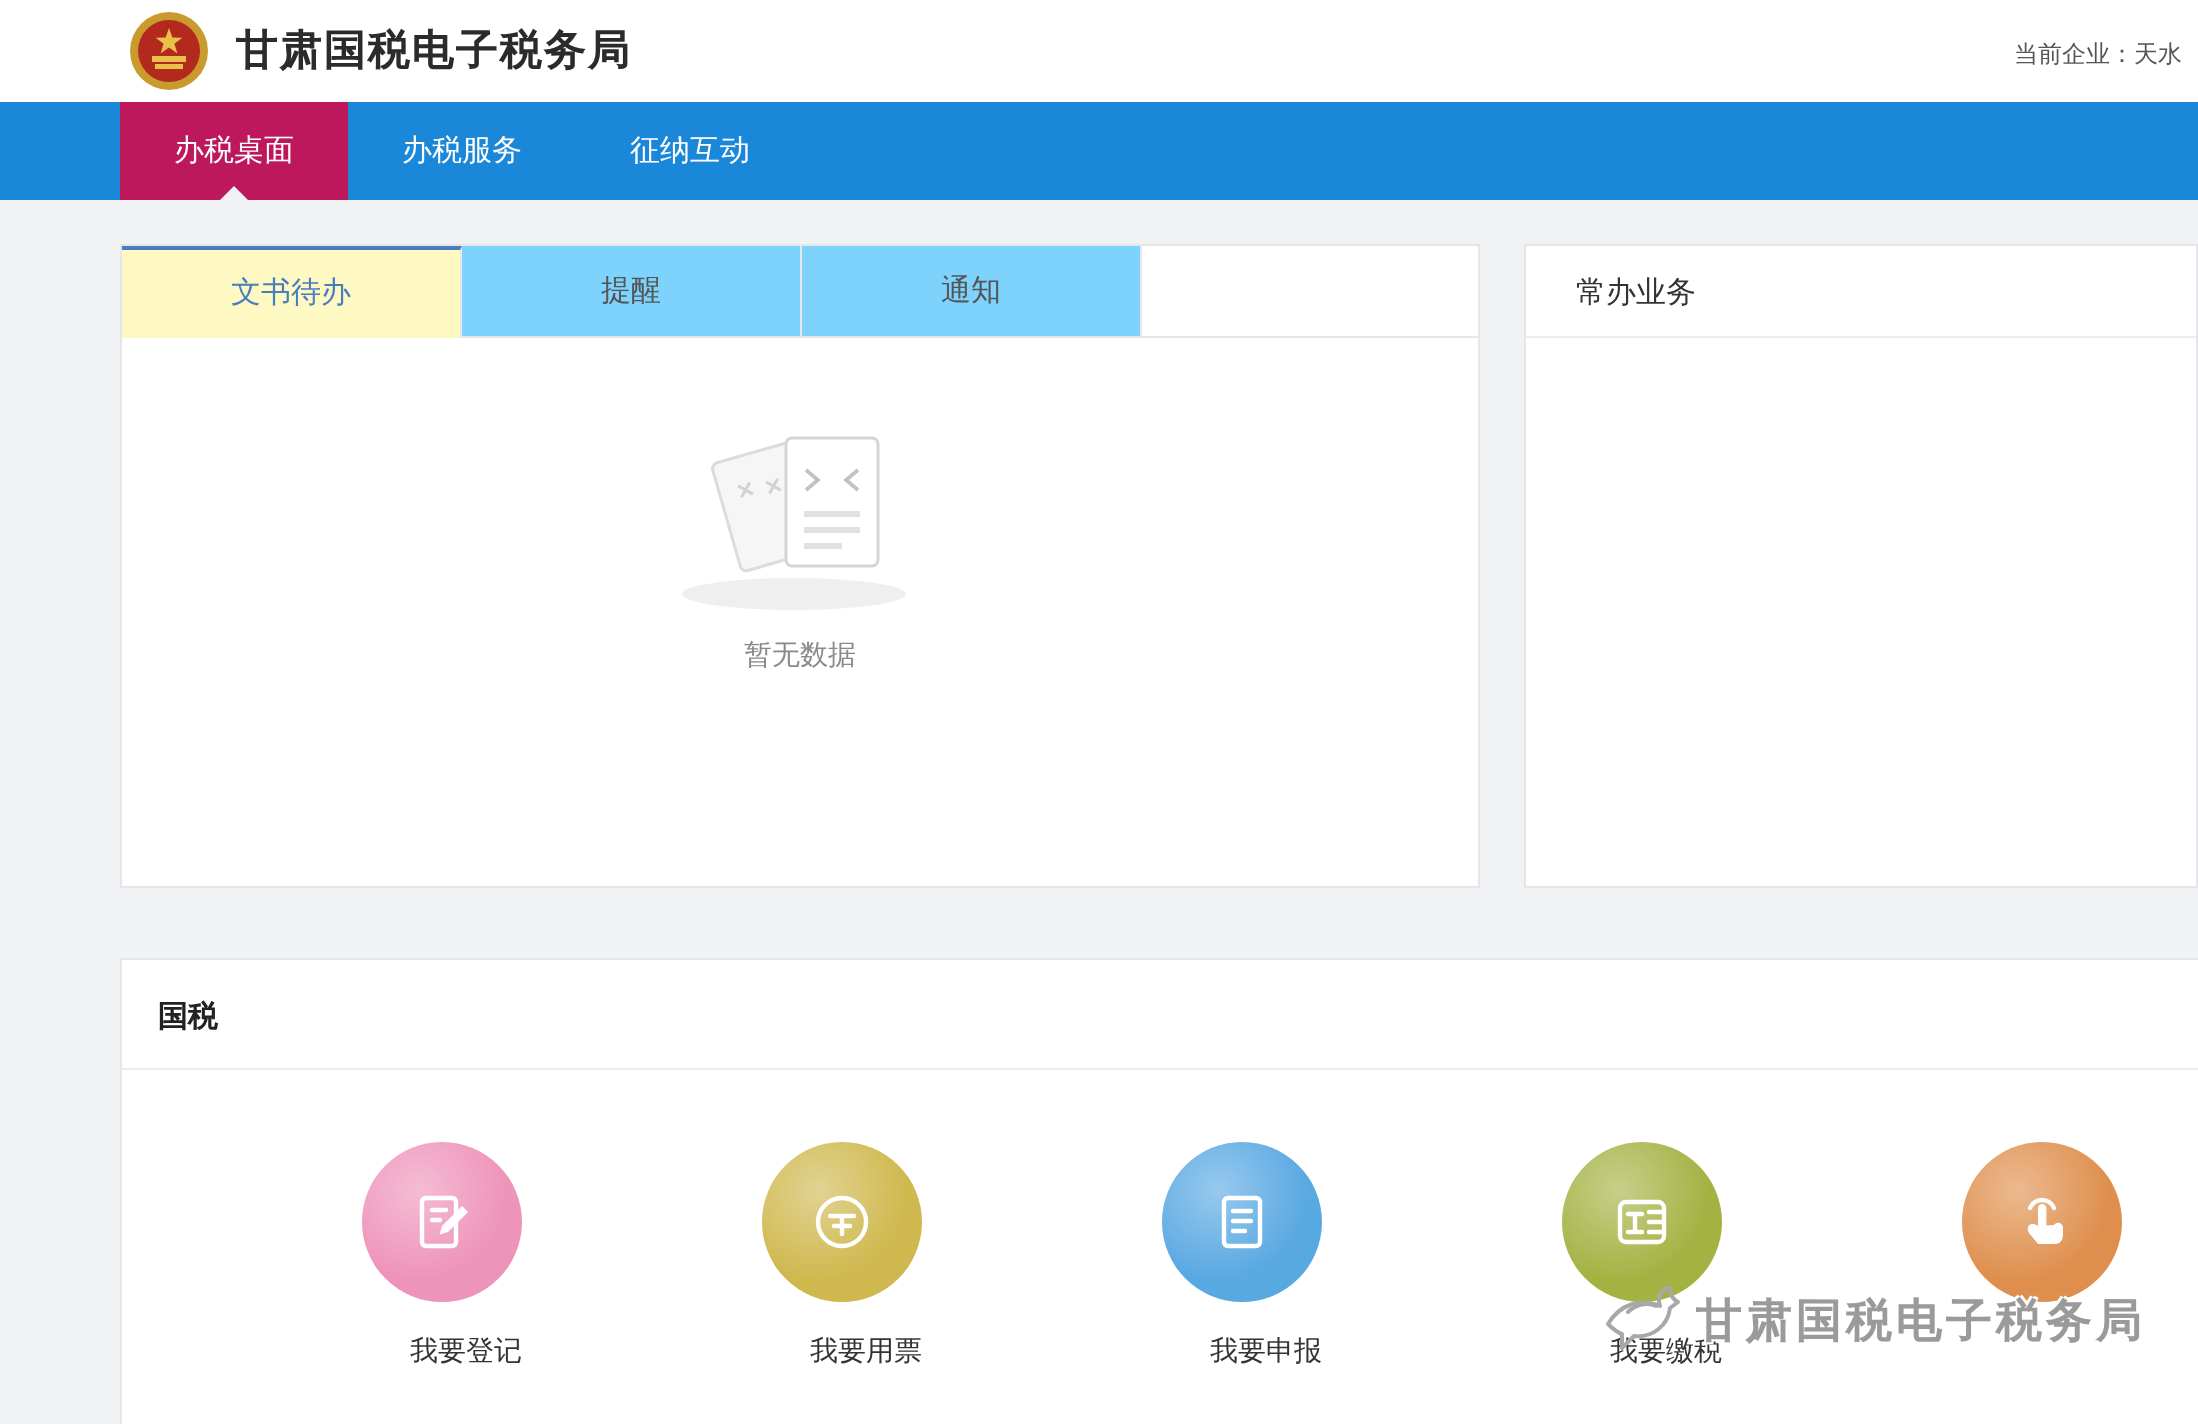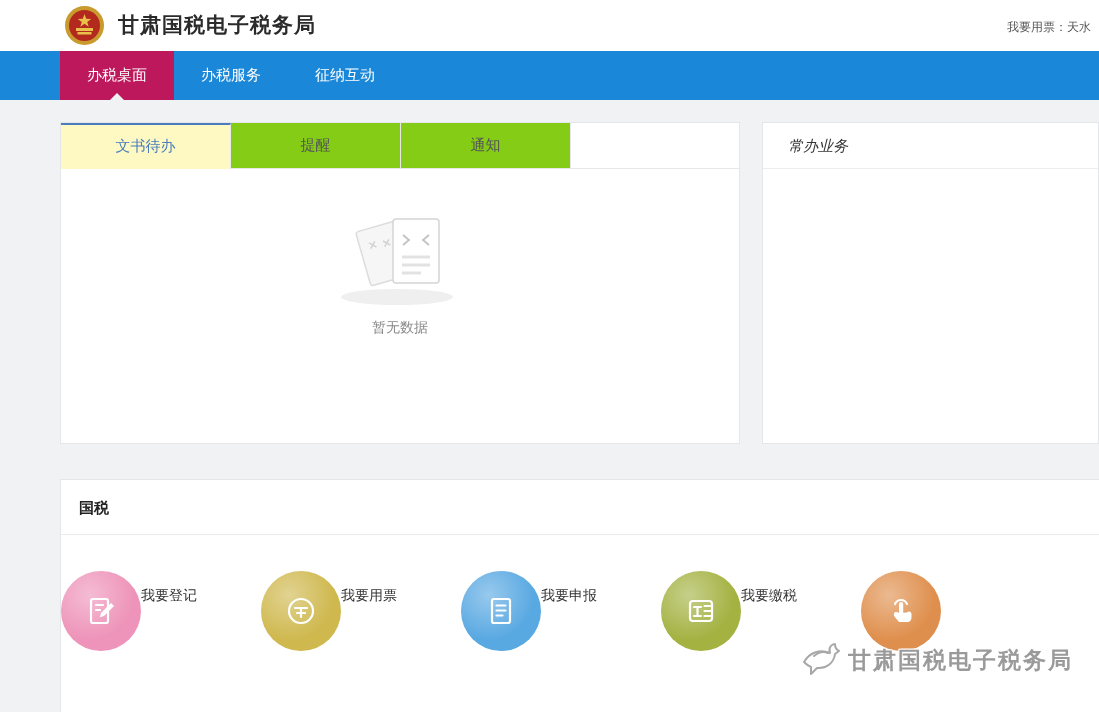--- a/index.html
+++ b/index.html
@@ -23,31 +23,31 @@
     content:""; position:absolute; bottom:0; left:50%; margin-left:-7px;
     border-left:7px solid transparent; border-right:7px solid transparent; border-bottom:7px solid #f1f2f4;
   }
   
   .main-row { display:flex; gap:22px; padding:22px 0 0 60px; }
   .card { background:#fff; border:1px solid #e4e6e9; }
   .todo-card { width:868px; height:322px; }
   .side-card { width:430px; height:322px; }
   .tabs { display:flex; height:46px; }
   .tab { width:170px; text-align:center; line-height:45px; font-size:15px; color:#555;
-         background:#84cc16; border-right:1px solid #e7e7e7; border-bottom:1px solid #e7e7e7; cursor:pointer; }
+         background:#7dd3fc; border-right:1px solid #e7e7e7; border-bottom:1px solid #e7e7e7; cursor:pointer; }
   .tab.active { background:#fef9c3; border-top:2px solid #4a7dbd; border-bottom:none; color:#4a7dbd; line-height:42px; }
   .tabs-filler { flex:1; border-bottom:1px solid #e7e7e7; }
   .empty { display:flex; flex-direction:column; align-items:center; padding-top:38px; }
   .empty-text { margin-top:12px; font-size:14px; color:#8a8a8a; }
-  .side-header { height:46px; line-height:46px; padding-left:25px; font-size:15px; color:#333; border-bottom:1px solid #ededed;font-style:italic; }
+  .side-header { height:46px; line-height:46px; padding-left:25px; font-size:15px; color:#333; border-bottom:1px solid #ededed; }
   
   .services-card { margin:35px 0 0 60px; width:1100px; height:260px; background:#fff; border:1px solid #e4e6e9; }
   .services-header { height:55px; line-height:56px; padding-left:18px; font-size:15px; font-weight:bold; color:#222; border-bottom:1px solid #ececec; }
   .services-row { display:flex; padding-top:36px; }
-  .service { width:200px; display:flex; flex-direction:row; align-items:flex-start; cursor:pointer; }
+  .service { width:200px; display:flex; flex-direction:column; align-items:flex-end; cursor:pointer; }
   .service-circle { width:80px; height:80px; border-radius:50%; position:relative;
                     display:flex; align-items:center; justify-content:center; }
   .service-circle::before { content:""; position:absolute; inset:0; border-radius:50%;
     background:radial-gradient(circle at 35% 30%, rgba(255,255,255,.38), rgba(255,255,255,0) 60%); }
   .service-label { margin-top:16px; font-size:14px; color:#333; height:18px; }
   
   .watermark { position:absolute; left:800px; top:640px; display:flex; align-items:center; z-index:20; pointer-events:none; }
   .watermark-text { font-size:23px; font-weight:bold; color:#9a9a9a; letter-spacing:2px;
     text-shadow:-1px -1px 0 #fff, 1px -1px 0 #fff, -1px 1px 0 #fff, 1px 1px 0 #fff; }
   .wm-bird { margin-right:6px; }
@@ -60,21 +60,21 @@
   <span class="logo">
     <svg width="41" height="41" viewBox="0 0 41 41">
       <circle cx="20.5" cy="20.5" r="19.5" fill="#c99b2e"></circle>
       <circle cx="20.5" cy="20.5" r="15.5" fill="#b3291e"></circle>
       <polygon points="20.5,9 22.2,13.8 27.2,13.9 23.2,16.9 24.7,21.7 20.5,18.8 16.3,21.7 17.8,16.9 13.8,13.9 18.8,13.8" fill="#e8c04a"></polygon>
       <rect x="12" y="23" width="17" height="3" fill="#e8c04a"></rect>
       <rect x="13.5" y="27" width="14" height="2.5" fill="#e8c04a"></rect>
     </svg>
   </span>
   <span class="app-title">甘肃国税电子税务局</span>
-  <span class="enterprise">我要用票：天水</span>
+  <span class="enterprise">当前企业：天水</span>
 </div>
 
 <div class="nav" style="background-color: rgb(26, 135, 216);">
   <div class="nav-item active" style="background-color: #be185d;">
     <span>办税桌面</span>
   </div>
   <div class="nav-item">
     <span>办税服务</span>
   </div>
   <div class="nav-item">

